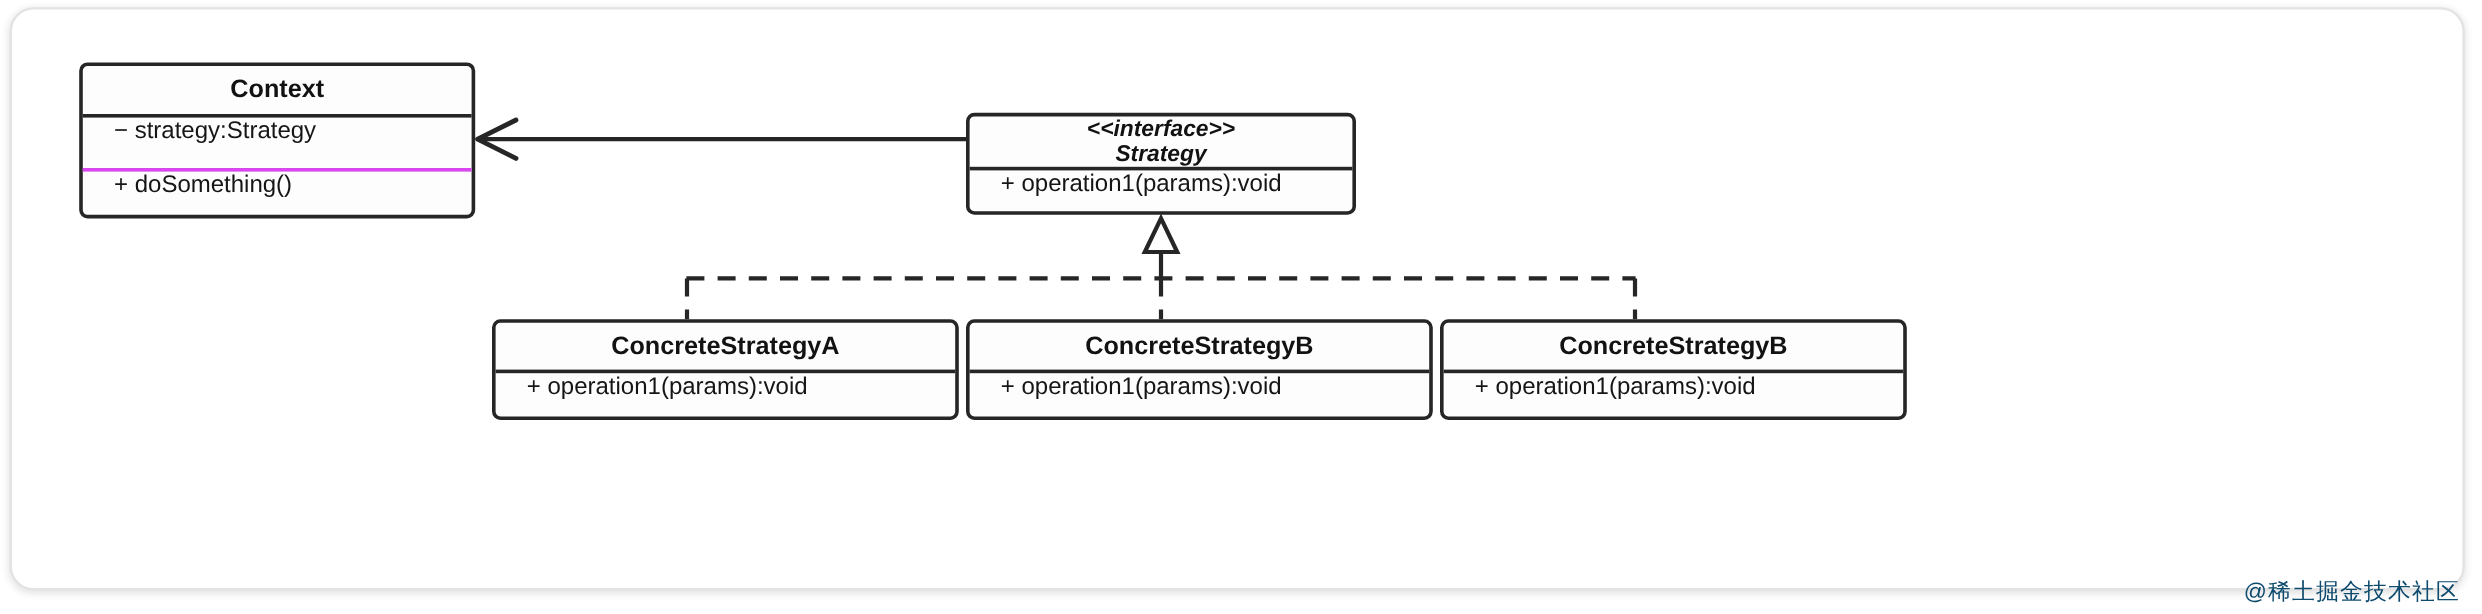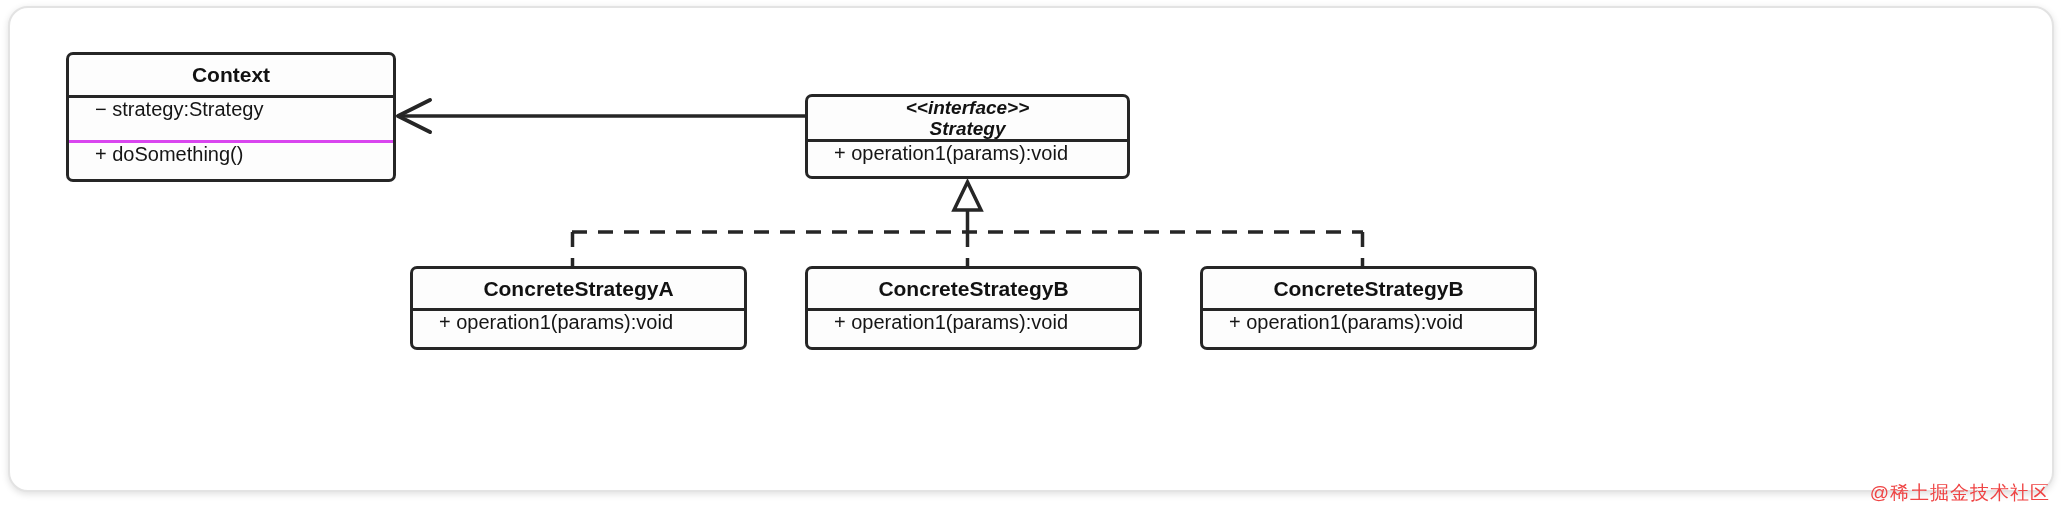--- a/index.html
+++ b/index.html
@@ -108,42 +108,42 @@
     font-style: italic;
   }
   #class-strategy .uml-row {
     height: 37px;
     font-size: 20px;
   }
 
   
   .concrete-class {
     top: 232px;
-    width: 337px;
+    width: 389px;
     height: 84px;
   }
   .concrete-class .uml-header {
     height: 42px;
     font-size: 21px;
   }
   .concrete-class .uml-row {
     height: 39px;
     font-size: 20px;
   }
   #class-concrete-0 { left: 370px; }
   #class-concrete-1 { left: 765px; }
   #class-concrete-2 { left: 1160px; }
 
   
   #watermark {
     position: absolute;
     right: 18px;
     bottom: 6px;
     font-size: 19px;
-    color: #ef4444;
+    color: #0c4a6e;
     letter-spacing: 1px;
     z-index: 5;
     white-space: nowrap;
   }
 </style>
 </head>
 <body>
 
 <div id="diagram-card">
   <div id="diagram-canvas">

